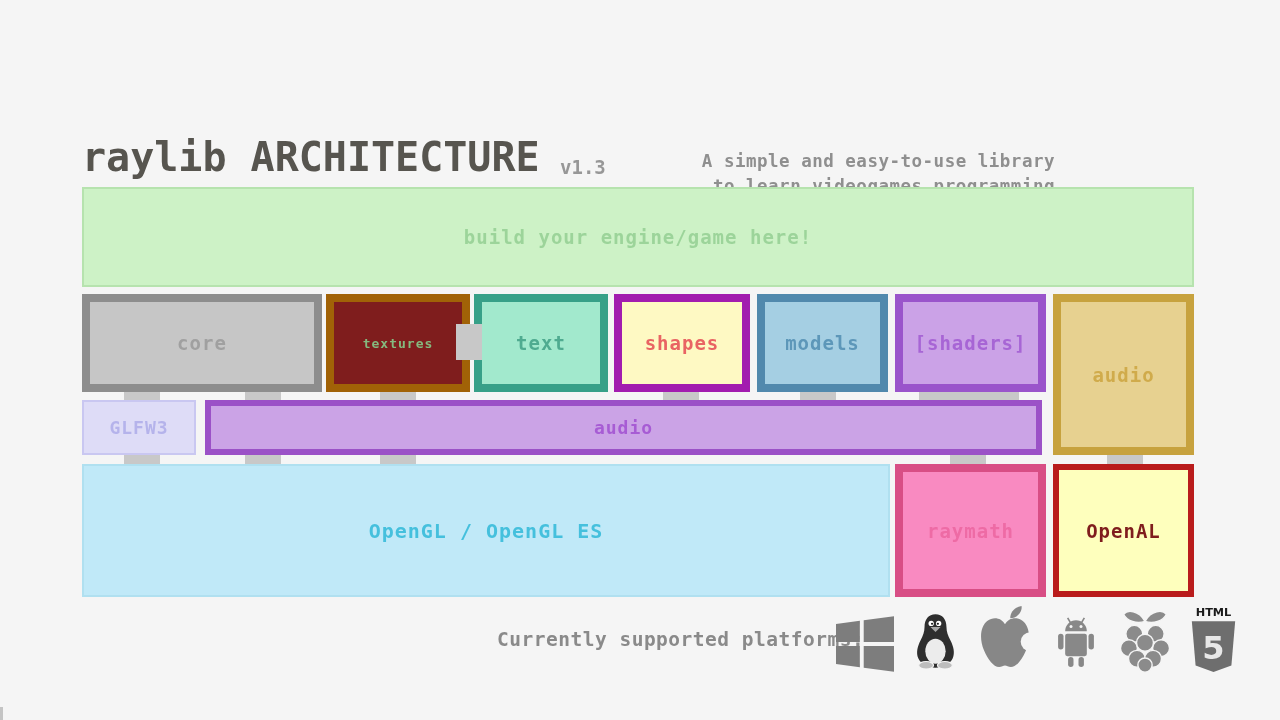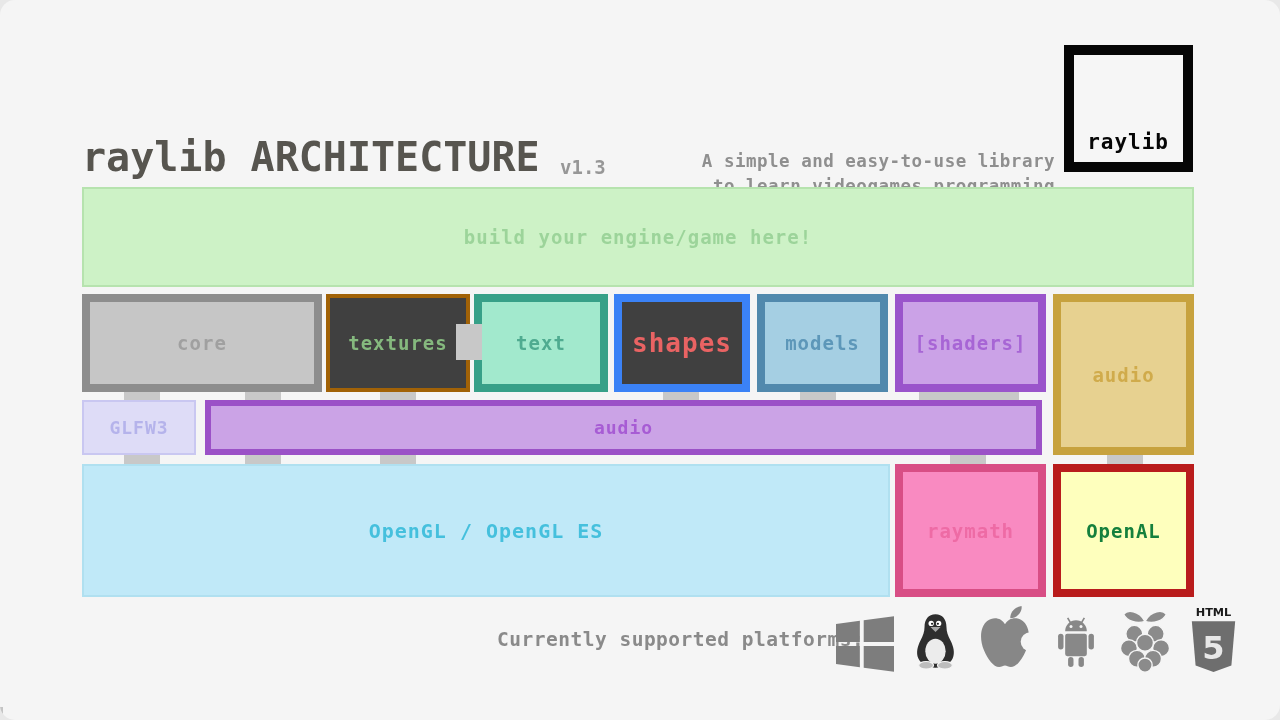--- a/index.html
+++ b/index.html
@@ -1,53 +1,53 @@
 <!DOCTYPE html>
 <html><head>
 <meta charset="utf-8">
 <style>
   html,body{margin:0;padding:0;background:#e8e8e8;}
   #stage{
     position:relative;width:1280px;height:720px;background:#f5f5f5;
-    overflow:hidden;font-family:"DejaVu Sans Mono","Liberation Mono",monospace;border-radius:15px;
+    overflow:hidden;font-family:"DejaVu Sans Mono","Liberation Mono",monospace;
   }
   .abs{position:absolute;}
   .box{
     position:absolute;display:flex;align-items:center;justify-content:center;
     box-sizing:border-box;font-weight:bold;letter-spacing:1px;z-index:2;
   }
   .conn{position:absolute;background:#c8c8c8;z-index:1;}
 
   
   #title{left:82px;top:134px;font-size:40px;font-weight:bold;color:#57554f;letter-spacing:0;white-space:nowrap;}
   #version{left:560px;top:156px;font-size:19px;font-weight:bold;color:#979797;}
   #tagline{right:225px;top:129px;text-align:right;font-size:17.5px;font-weight:bold;color:#8f8f8f;line-height:25px;letter-spacing:0.5px;margin-top:20px;}
   #logo{left:1064px;top:45px;width:129px;height:127px;border:10px solid #060606;background:#f6f6f6;box-sizing:border-box;}
   #logo-text{position:absolute;right:14px;bottom:8px;font-size:21px;font-weight:bold;color:#060606;letter-spacing:1px;}
 
   
   #banner{left:82px;top:187px;width:1112px;height:100px;background:#cdf2c6;border:2px solid #b6e3ae;color:#9cd49a;font-size:19px;}
 
   
   #box-core    {left:82px;  top:294px;width:240px;height:98px; background:#c6c6c6;border:8px solid #8d8d8d;color:#a0a0a0;font-size:19px;}
-  #box-textures{left:326px; top:294px;width:144px;height:98px; background:#404040;border:4px solid #a16207;color:#85b97e;font-size:19px;}
+  #box-textures{left:326px; top:294px;width:144px;height:98px; background:#7f1d1d;border:8px solid #a16207;color:#85b97e;font-size:13px;}
   #box-text    {left:474px; top:294px;width:134px;height:98px; background:#a2e9cd;border:8px solid #37a088;color:#4fab90;font-size:19px;}
-  #box-shapes  {left:614px; top:294px;width:136px;height:98px; background:#404040;border:8px solid #3b82f6;color:#e96363;font-size:26px;}
+  #box-shapes  {left:614px; top:294px;width:136px;height:98px; background:#fef9c3;border:8px solid #a21caf;color:#e96363;font-size:19px;}
   #box-models  {left:757px; top:294px;width:131px;height:98px; background:#a5cfe3;border:8px solid #5189ad;color:#5d97b9;font-size:19px;}
   #box-shaders {left:895px; top:294px;width:151px;height:98px; background:#cba2e7;border:8px solid #9a54cb;color:#a765d5;font-size:19px;}
   #box-audio   {left:1053px;top:294px;width:141px;height:161px;background:#e7d190;border:8px solid #c7a23e;color:#d0ab4b;font-size:19px;}
 
   
   #box-glfw3{left:82px; top:400px;width:114px;height:55px;background:#dedcf7;border:2px solid #c9c7f1;color:#b5b3eb;font-size:18px;}
   #box-rlgl {left:205px;top:400px;width:837px;height:55px;background:#cba3e6;border:6px solid #9b51c7;color:#a75cd4;font-size:18px;}
 
   
   #box-opengl {left:82px;  top:464px;width:808px;height:133px;background:#c0e9f8;border:2px solid #b0e0f0;color:#45c0dd;font-size:20px;}
   #box-raymath{left:895px; top:464px;width:151px;height:133px;background:#f98ac1;border:8px solid #d84e85;color:#ee6ba5;font-size:19px;}
-  #box-openal {left:1053px;top:464px;width:141px;height:133px;background:#feffbd;border:8px solid #b91c1c;color:#15803d;font-size:19px;}
+  #box-openal {left:1053px;top:464px;width:141px;height:133px;background:#feffbd;border:6px solid #b91c1c;color:#7f1d1d;font-size:19px;}
 
   
   #conn-core-glfw   {left:124px;top:391px;width:36px;height:10px;}
   #conn-core-rlgl   {left:245px;top:391px;width:36px;height:10px;}
   #conn-textures    {left:380px;top:391px;width:36px;height:10px;}
   #conn-shapes      {left:663px;top:391px;width:36px;height:10px;}
   #conn-models      {left:800px;top:391px;width:36px;height:10px;}
   #conn-shaders     {left:919px;top:391px;width:100px;height:10px;}
   #conn-tex-text    {left:456px;top:324px;width:26px;height:36px;z-index:3;}
   #conn-glfw-opengl {left:124px;top:454px;width:36px;height:11px;}
@@ -66,23 +66,20 @@
 </head>
 <body>
 
 <div id="stage">
 
   <div class="abs" id="title">raylib ARCHITECTURE</div>
   <div class="abs" id="version">v1.3</div>
   <div class="abs" id="tagline">
     <div>A simple and easy-to-use library</div>
     <div>to learn videogames programming</div>
-  </div>
-  <div class="abs" id="logo">
-    <span id="logo-text">raylib</span>
   </div>
 
   <div class="box" id="banner">build your engine/game here!</div>
 
   <div class="box" id="box-core">core</div>
   <div class="box" id="box-textures">textures</div>
   <div class="box" id="box-text">text</div>
   <div class="box" id="box-shapes">shapes</div>
   <div class="box" id="box-models">models</div>
   <div class="box" id="box-shaders">[shaders]</div>

